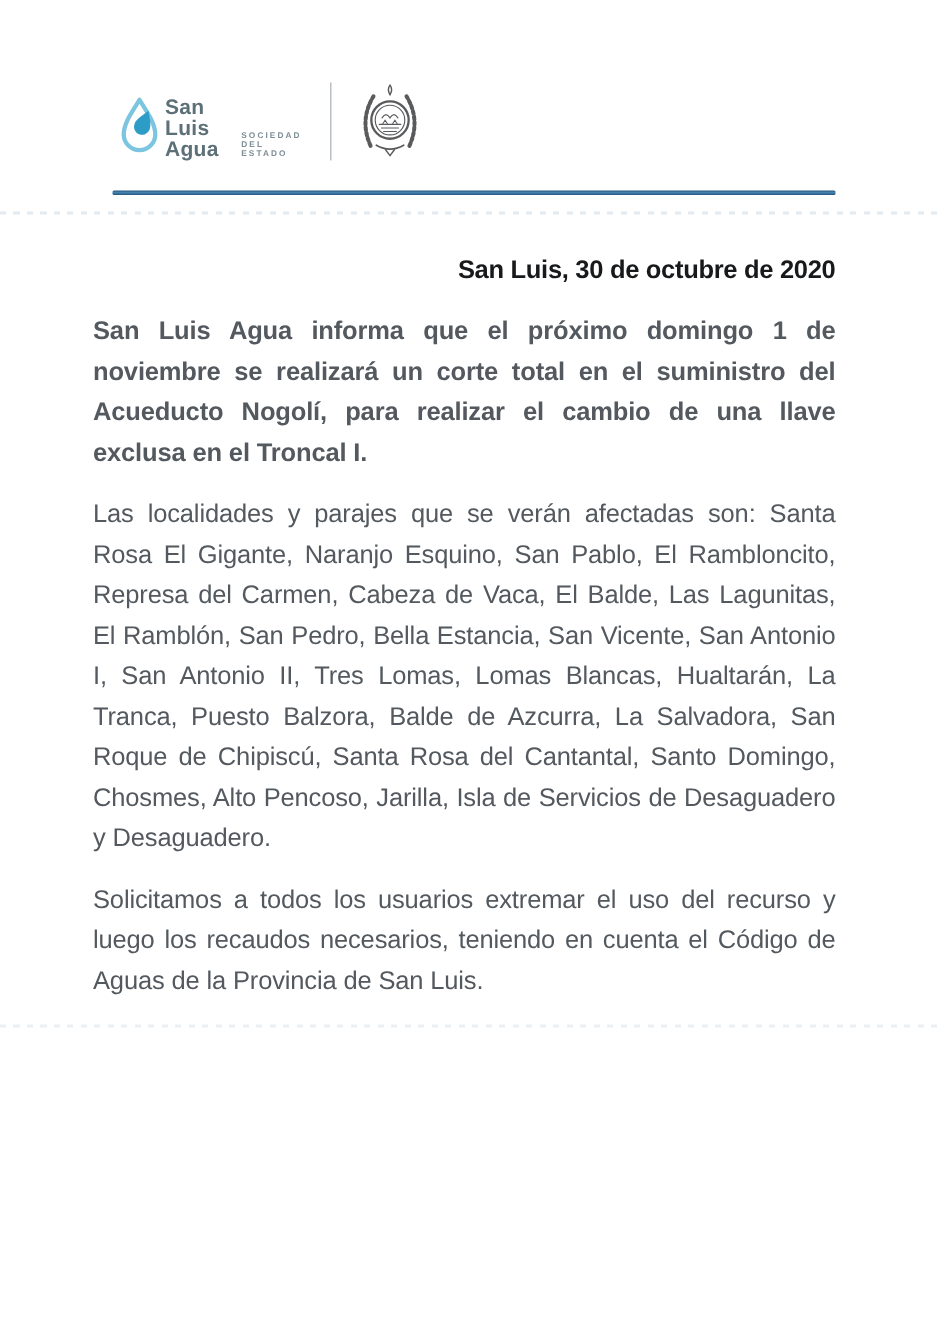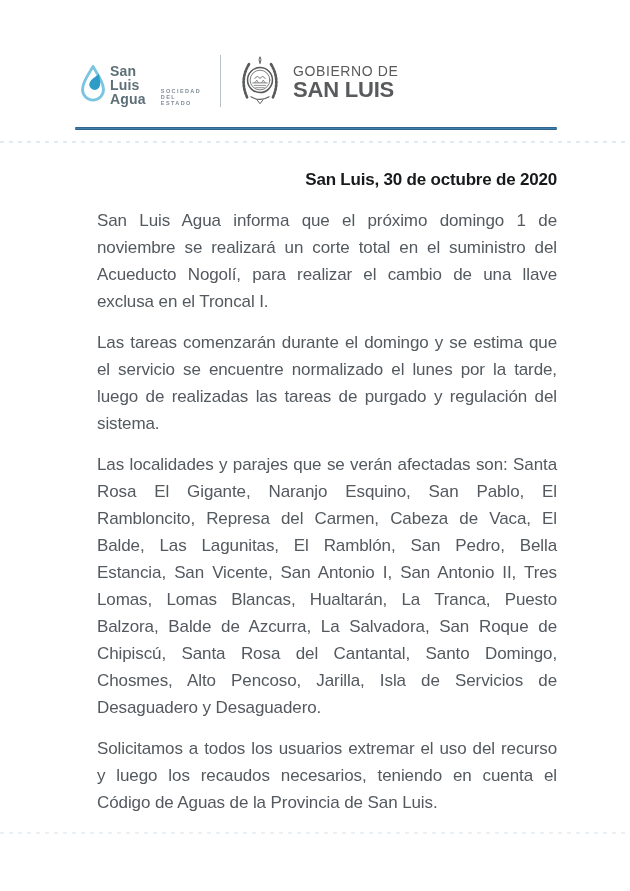--- a/index.html
+++ b/index.html
@@ -49,40 +49,40 @@
   }
   .rule-dotted{
     margin-top:11px;height:2px;width:100%;
     background-image:repeating-linear-gradient(90deg,#ccd9e3 0 4px,transparent 4px 9px);
     opacity:.55;
   }
   .rule-dotted.bottom{
     margin-top:16px;opacity:.4;
   }
   
-  .doc{margin:0 73px 0 97px;}
+  .doc{margin:0 73px 0 62px;}
   .dateline{
     margin-top:27px;
     text-align:right;
     font-size:17px;font-weight:700;color:#17191b;
     letter-spacing:-.2px;
   }
   .doc-title{
     margin:36px 0 0 0;
     font-size:21.5px;font-weight:700;color:#17191b;
     letter-spacing:-.2px;line-height:26px;
   }
   .doc p{
     margin:14px 0 0 0;
     font-size:17px;line-height:27px;
     color:#53595e;
     text-align:justify;
     letter-spacing:-.1px;
   }
-  .doc p.first{margin-top:17px;}
+  .doc p.first{margin-top:17px;font-weight:bold;}
   
   .drop-icon svg{display:block;}
   .crest-icon svg{display:block;margin-bottom:6px;}
 </style>
 </head>
 <body>
 
 <div class="page">
 
   <div class="header">
@@ -111,34 +111,29 @@
           <path d="M18 32.6 h12 M19.5 35 h9" stroke-width="0.7"></path>
           <path d="M10.5 45 Q2.5 27 12.5 10.5" stroke-width="2.8" stroke-dasharray="2.1 1.7"></path>
           <path d="M37.5 45 Q45.5 27 35.5 10.5" stroke-width="2.8" stroke-dasharray="2.1 1.7"></path>
           <path d="M24 9.5 q-2.2 -4 0 -6.8 q2.2 2.8 0 6.8" stroke-width="1"></path>
           <path d="M14.5 44.5 q9.5 5.5 19 0" stroke-width="1.2"></path>
           <path d="M20.8 47.5 l3.2 4.2 l3.2 -4.2" stroke-width="1"></path>
         </g>
       </svg>
     </span>
 
-    <div class="gob-text">
-      <span class="gob-line1">GOBIERNO DE</span>
-      <span class="gob-line2">SAN LUIS</span>
-    </div>
   </div>
 
   <div class="rule-blue"></div>
   <div class="rule-dotted"></div>
 
   <div class="doc">
     <div class="dateline">San Luis, 30 de octubre de 2020</div>
 
 
     <p class="first">San Luis Agua informa que el próximo domingo 1 de noviembre se realizará un corte total en el suministro del Acueducto Nogolí, para realizar el cambio de una llave exclusa en el Troncal I.</p>
-    <p>Las tareas comenzarán durante el domingo y se estima que el servicio se encuentre normalizado el lunes por la tarde, luego de realizadas las tareas de purgado y regulación del sistema.</p>
     <p>Las localidades y parajes que se verán afectadas son: Santa Rosa El Gigante, Naranjo Esquino, San Pablo, El Rambloncito, Represa del Carmen, Cabeza de Vaca, El Balde, Las Lagunitas, El Ramblón, San Pedro, Bella Estancia, San Vicente, San Antonio I, San Antonio II, Tres Lomas, Lomas Blancas, Hualtarán, La Tranca, Puesto Balzora, Balde de Azcurra, La Salvadora, San Roque de Chipiscú, Santa Rosa del Cantantal, Santo Domingo, Chosmes, Alto Pencoso, Jarilla, Isla de Servicios de Desaguadero y Desaguadero.</p>
     <p>Solicitamos a todos los usuarios extremar el uso del recurso y luego los recaudos necesarios, teniendo en cuenta el Código de Aguas de la Provincia de San Luis.</p>
   </div>
 
   <div class="rule-dotted bottom"></div>
 
 </div>
 
 </body></html>

